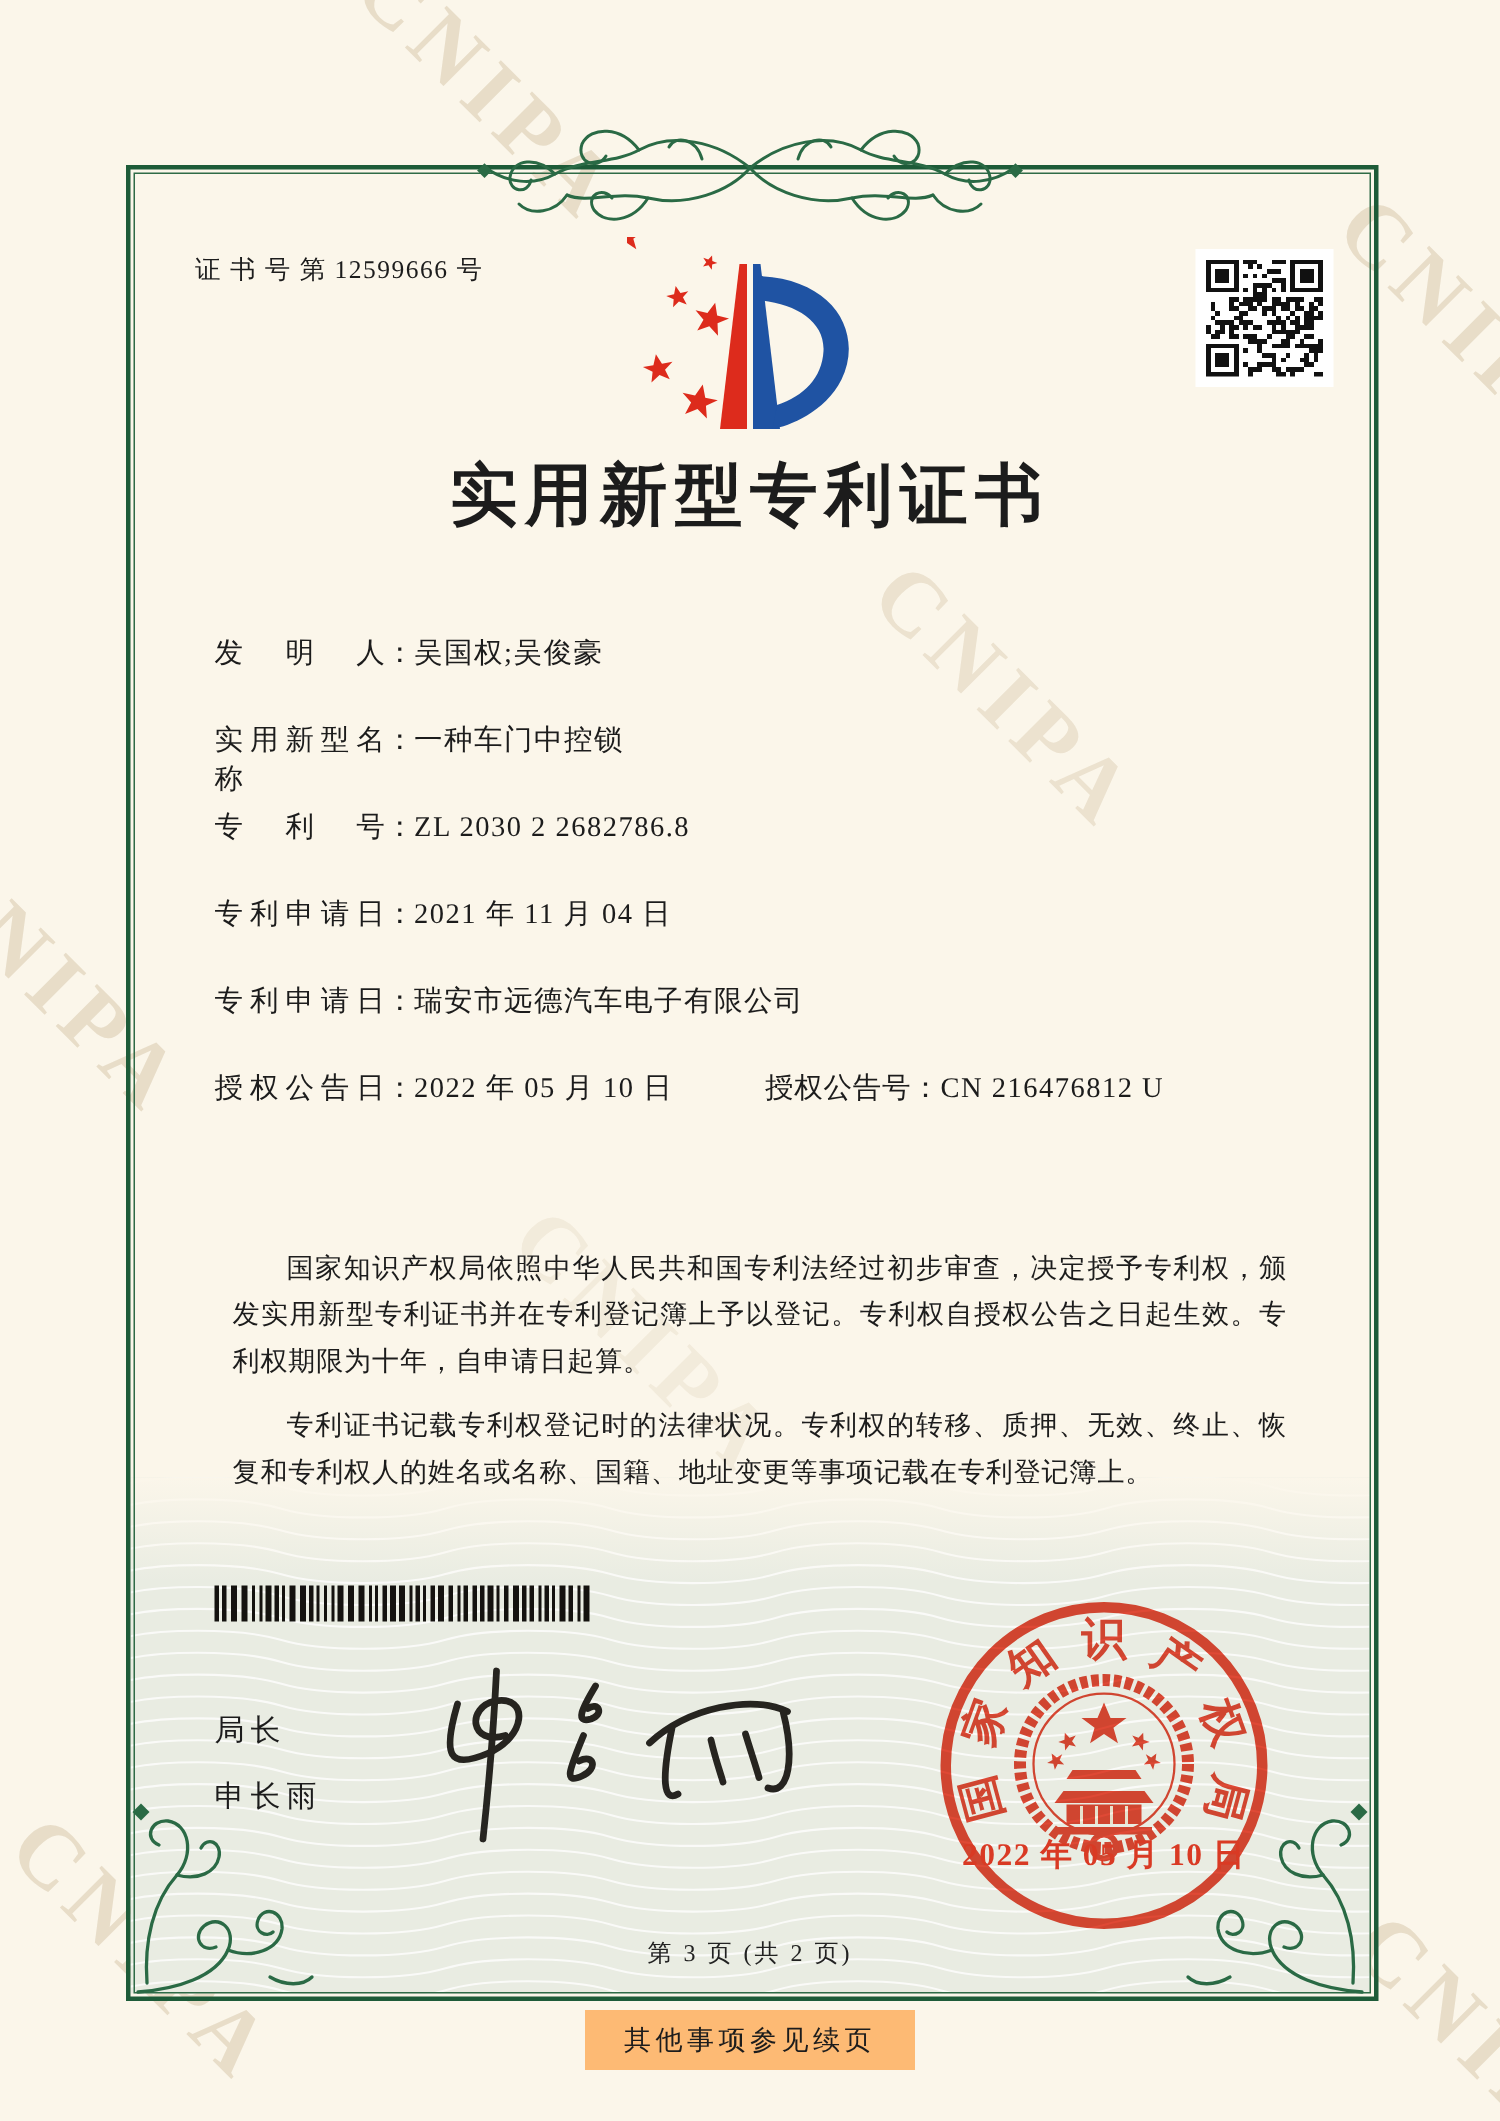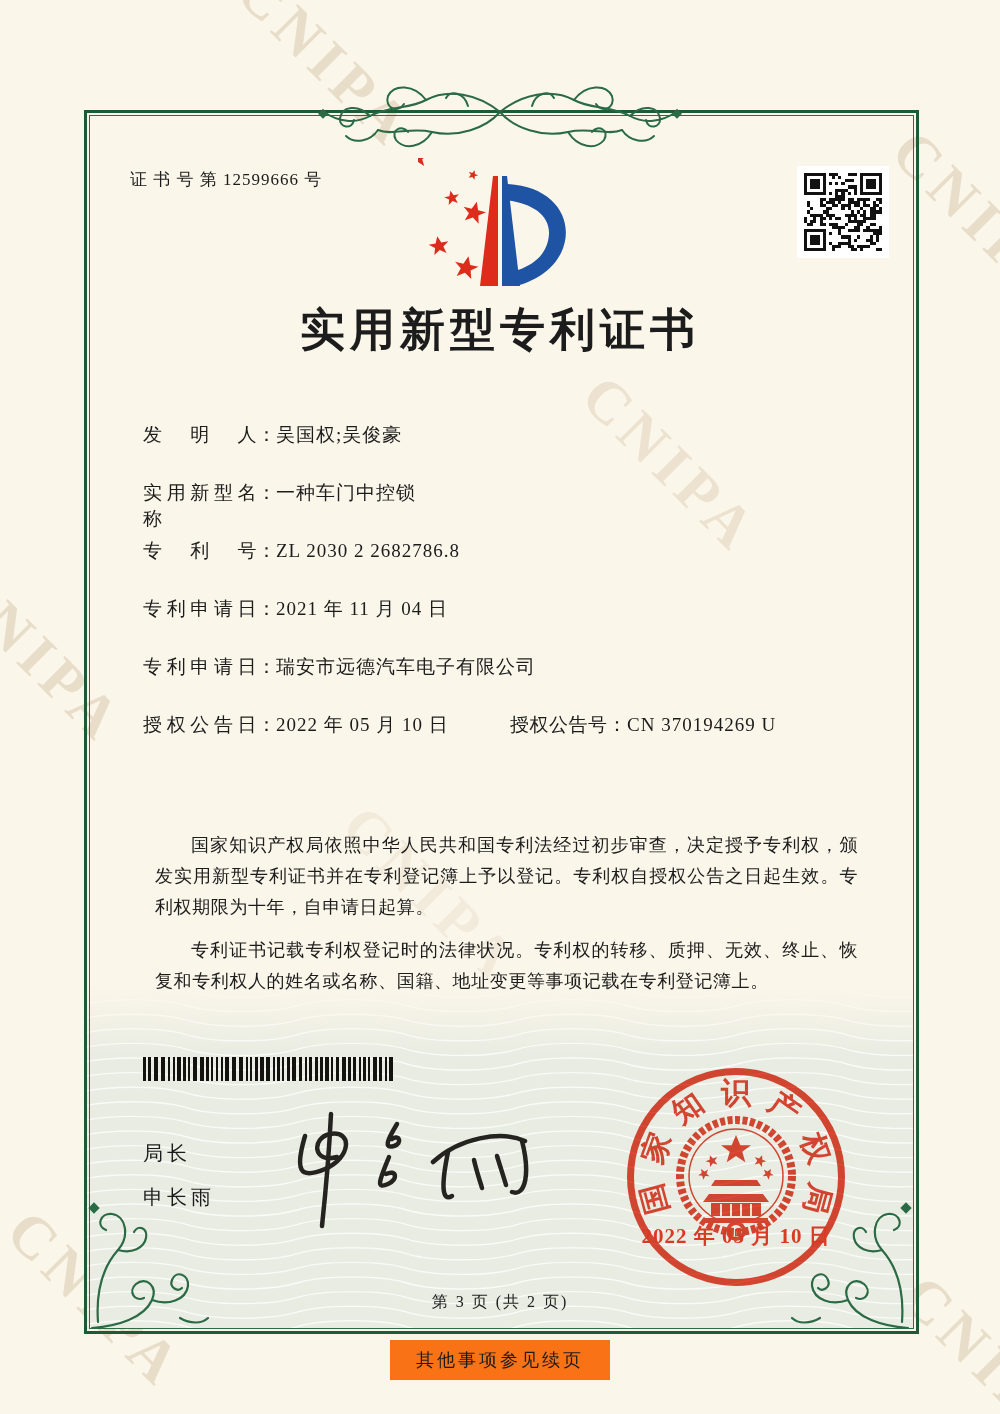--- a/index.html
+++ b/index.html
@@ -43,21 +43,21 @@
   
   .seal{position:absolute;left:627px;top:1068px;width:218px;height:218px;z-index:7;
         mix-blend-mode:multiply;opacity:0.93;}
   .seal-ring{position:absolute;inset:0;border:7px solid #e23c26;border-radius:50%;}
   .seal-char{position:absolute;left:50%;top:50%;font-size:30px;font-weight:bold;color:#e23c26;}
   .seal-date{position:absolute;left:627px;top:1222px;width:218px;text-align:center;font-size:21px;
              font-weight:bold;color:#d93a24;letter-spacing:1px;z-index:8;white-space:nowrap;}
   .page-info{position:absolute;left:0;top:1292px;width:100%;text-align:center;font-size:16px;
              letter-spacing:2px;z-index:6;color:#222;}
   .footer-note-box{position:absolute;left:50%;top:1340px;transform:translateX(-50%);
-             background:#f97316;padding:8px 26px;z-index:6;}
+             background:#fdba74;padding:8px 26px;z-index:6;}
   .footer-note{font-size:18px;letter-spacing:3px;}
 </style>
 </head>
 <body>
 
 <div class="page">
 
   <span class="wm" style="left:215px;top:25px;">CNIPA</span>
   <span class="wm" style="left:870px;top:185px;">CNIPA</span>
   <span class="wm" style="left:560px;top:430px;opacity:0.8;">CNIPA</span>
@@ -473,21 +473,21 @@
     </div>
     <div class="frow">
       <span class="flabel">专利申请日</span><span class="fcolon">：</span><span class="fvalue">2021 年 11 月 04 日</span>
     </div>
     <div class="frow">
       <span class="flabel">专利申请日</span><span class="fcolon">：</span><span class="fvalue">瑞安市远德汽车电子有限公司</span>
     </div>
     <div class="frow">
       <span class="flabel">授权公告日</span><span class="fcolon">：</span><span class="fvalue">2022 年 05 月 10 日</span>
       <span class="second">
-        <span>授权公告号</span><span>：</span><span class="fvalue">CN 370194269 U</span>
+        <span>授权公告号</span><span>：</span><span class="fvalue">CN 216476812 U</span>
       </span>
     </div>
   </div>
 
   <div class="paras">
     <p>国家知识产权局依照中华人民共和国专利法经过初步审查，决定授予专利权，颁发实用新型专利证书并在专利登记簿上予以登记。专利权自授权公告之日起生效。专利权期限为十年，自申请日起算。</p>
     <p>专利证书记载专利权登记时的法律状况。专利权的转移、质押、无效、终止、恢复和专利权人的姓名或名称、国籍、地址变更等事项记载在专利登记簿上。</p>
   </div>
 
   <div class="barcode" id="barcode"><span style="width:3px;background:#14120f;"></span><span style="width:2px;"></span><span style="width:3px;background:#14120f;"></span><span style="width:3px;"></span><span style="width:4px;background:#14120f;"></span><span style="width:3px;"></span><span style="width:4px;background:#14120f;"></span><span style="width:3px;"></span><span style="width:2px;background:#14120f;"></span><span style="width:3px;"></span><span style="width:2px;background:#14120f;"></span><span style="width:2px;"></span><span style="width:4px;background:#14120f;"></span><span style="width:2px;"></span><span style="width:3px;background:#14120f;"></span><span style="width:2px;"></span><span style="width:2px;background:#14120f;"></span><span style="width:3px;"></span><span style="width:4px;background:#14120f;"></span><span style="width:3px;"></span><span style="width:4px;background:#14120f;"></span><span style="width:2px;"></span><span style="width:3px;background:#14120f;"></span><span style="width:2px;"></span><span style="width:2px;background:#14120f;"></span><span style="width:3px;"></span><span style="width:2px;background:#14120f;"></span><span style="width:3px;"></span><span style="width:2px;background:#14120f;"></span><span style="width:2px;"></span><span style="width:4px;background:#14120f;"></span><span style="width:3px;"></span><span style="width:4px;background:#14120f;"></span><span style="width:3px;"></span><span style="width:4px;background:#14120f;"></span><span style="width:3px;"></span><span style="width:2px;background:#14120f;"></span><span style="width:2px;"></span><span style="width:2px;background:#14120f;"></span><span style="width:3px;"></span><span style="width:3px;background:#14120f;"></span><span style="width:2px;"></span><span style="width:4px;background:#14120f;"></span><span style="width:2px;"></span><span style="width:4px;background:#14120f;"></span><span style="width:3px;"></span><span style="width:2px;background:#14120f;"></span><span style="width:2px;"></span><span style="width:3px;background:#14120f;"></span><span style="width:2px;"></span><span style="width:2px;background:#14120f;"></span><span style="width:3px;"></span><span style="width:3px;background:#14120f;"></span><span style="width:2px;"></span><span style="width:4px;background:#14120f;"></span><span style="width:3px;"></span><span style="width:3px;background:#14120f;"></span><span style="width:3px;"></span><span style="width:2px;background:#14120f;"></span><span style="width:2px;"></span><span style="width:3px;background:#14120f;"></span><span style="width:3px;"></span><span style="width:3px;background:#14120f;"></span><span style="width:2px;"></span><span style="width:3px;background:#14120f;"></span><span style="width:2px;"></span><span style="width:4px;background:#14120f;"></span><span style="width:2px;"></span><span style="width:2px;background:#14120f;"></span><span style="width:3px;"></span><span style="width:3px;background:#14120f;"></span><span style="width:3px;"></span><span style="width:4px;background:#14120f;"></span><span style="width:2px;"></span><span style="width:3px;background:#14120f;"></span><span style="width:2px;"></span><span style="width:3px;background:#14120f;"></span><span style="width:3px;"></span><span style="width:2px;background:#14120f;"></span><span style="width:2px;"></span><span style="width:3px;background:#14120f;"></span><span style="width:2px;"></span><span style="width:2px;background:#14120f;"></span><span style="width:3px;"></span><span style="width:4px;background:#14120f;"></span><span style="width:2px;"></span><span style="width:3px;background:#14120f;"></span><span style="width:3px;"></span><span style="width:2px;background:#14120f;"></span><span style="width:2px;"></span><span style="width:4px;background:#14120f;"></span><span style="width:2px;"></span></div>

